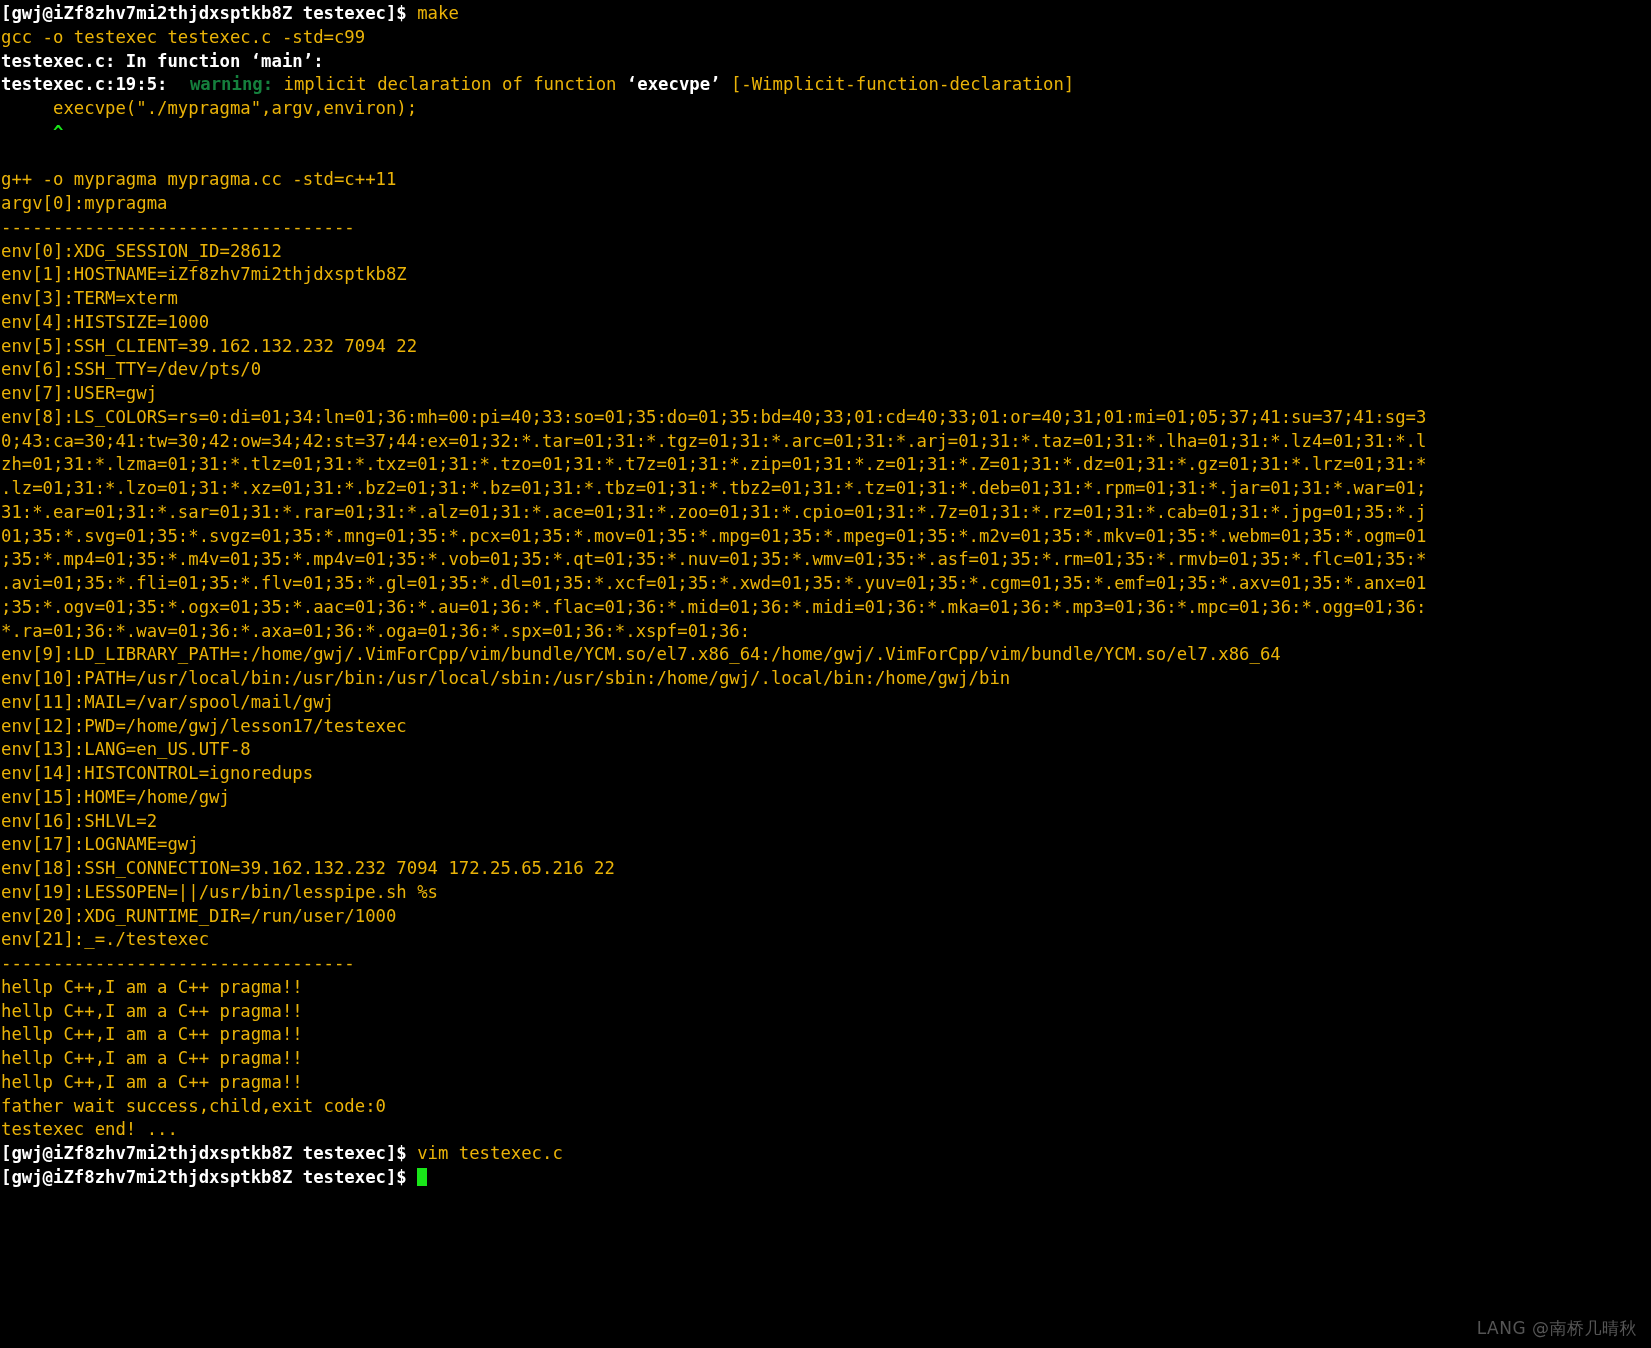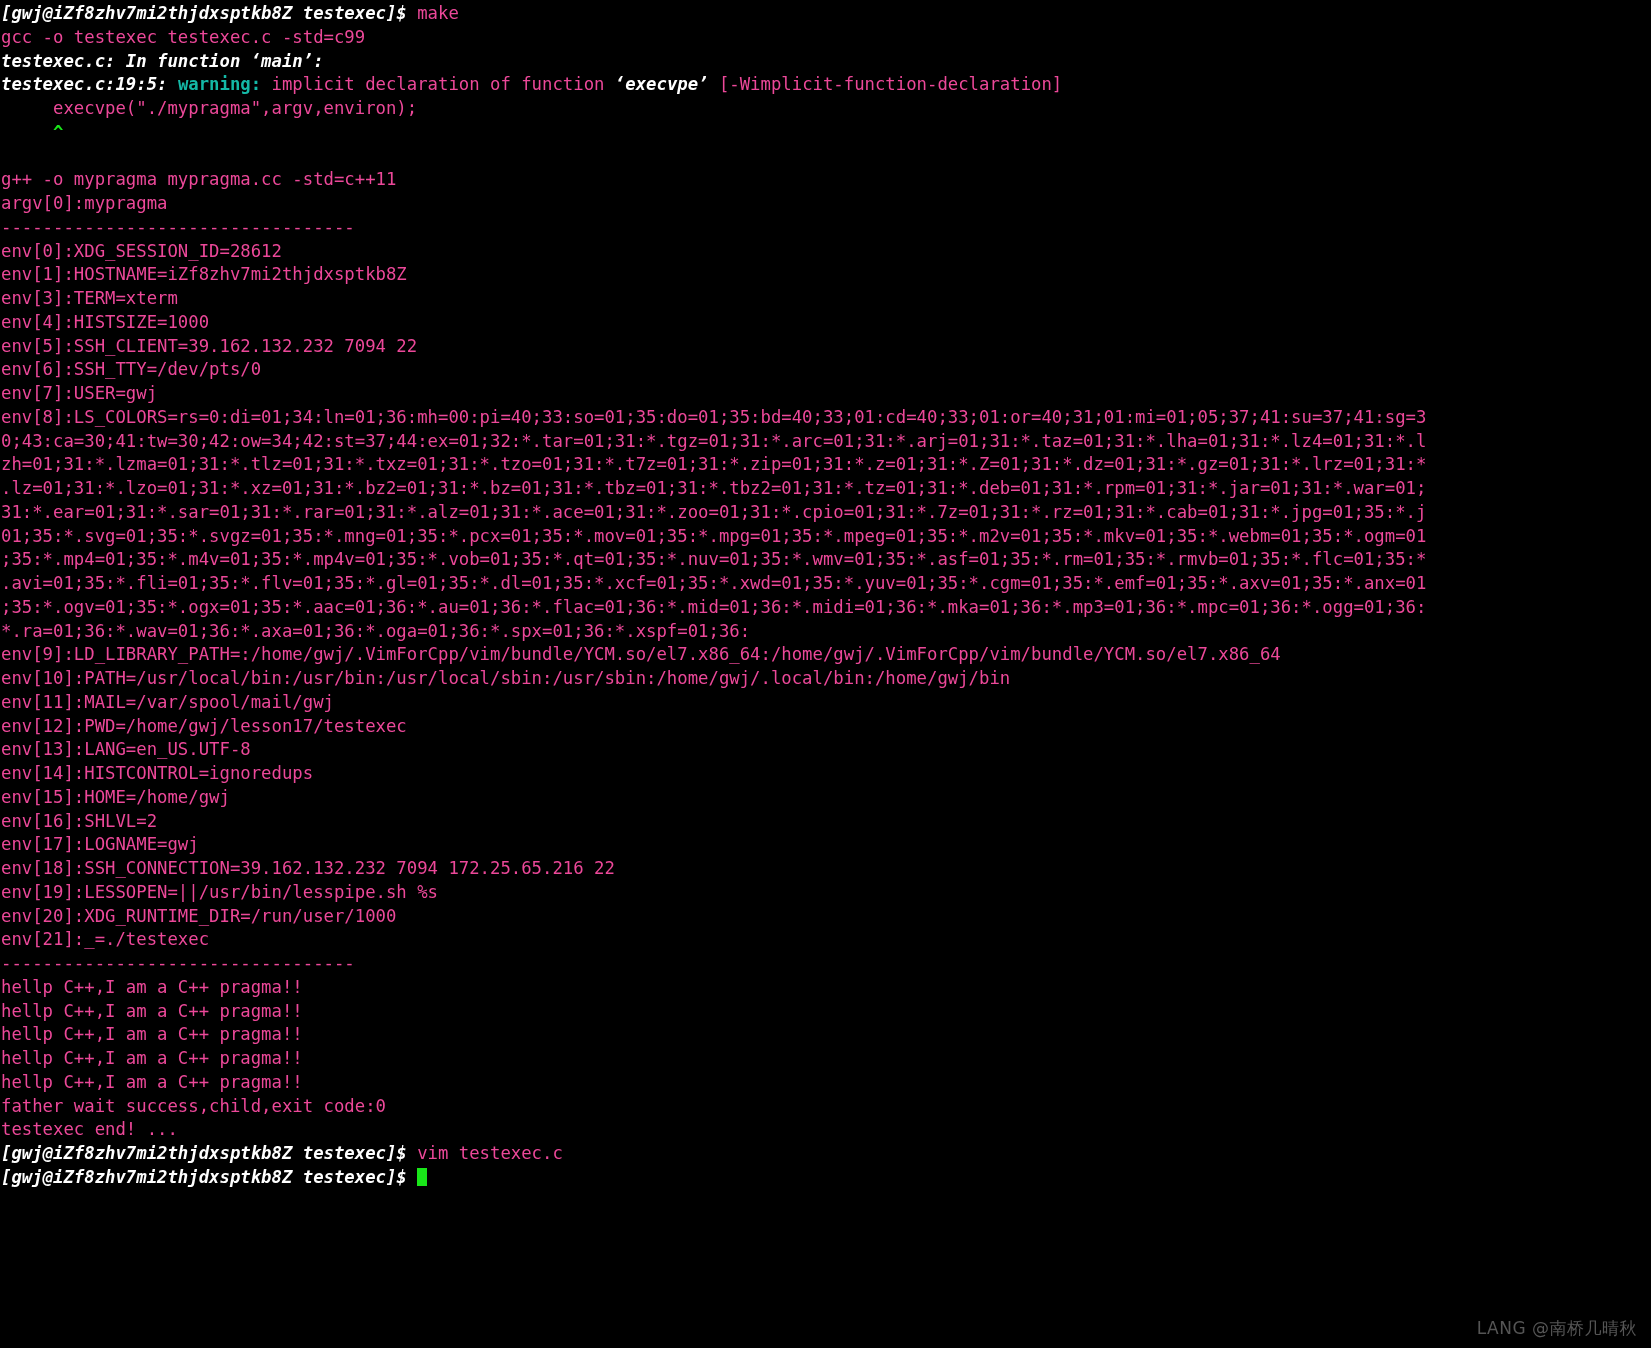--- a/index.html
+++ b/index.html
@@ -26,23 +26,23 @@
   }
   .line {
     font-size: 17.3px;
     line-height: 23.75px;
     height: 23.75px;
     white-space: pre;
     color: #d8d8d8;
     letter-spacing: 0px;
     padding-left: 1px;
   }
-  .fg-white { color: #ec4899; }
-  .fg-bold-white { color: #ffffff; font-weight: bold; font-style: italic; }
-  .fg-magenta { color: #14b8a6; font-weight: bold; }
+  .fg-white { color: #eab308; }
+  .fg-bold-white { color: #ffffff; font-weight: bold; }
+  .fg-magenta { color: #15803d; font-weight: bold; margin-left: 12px; }
   .fg-green { color: #19e619; font-weight: bold; }
   .cursor {
     display: inline-block;
     width: 10px;
     height: 18px;
     background: #19e619;
     vertical-align: -3px;
   }
   #watermark {
     position: absolute;

